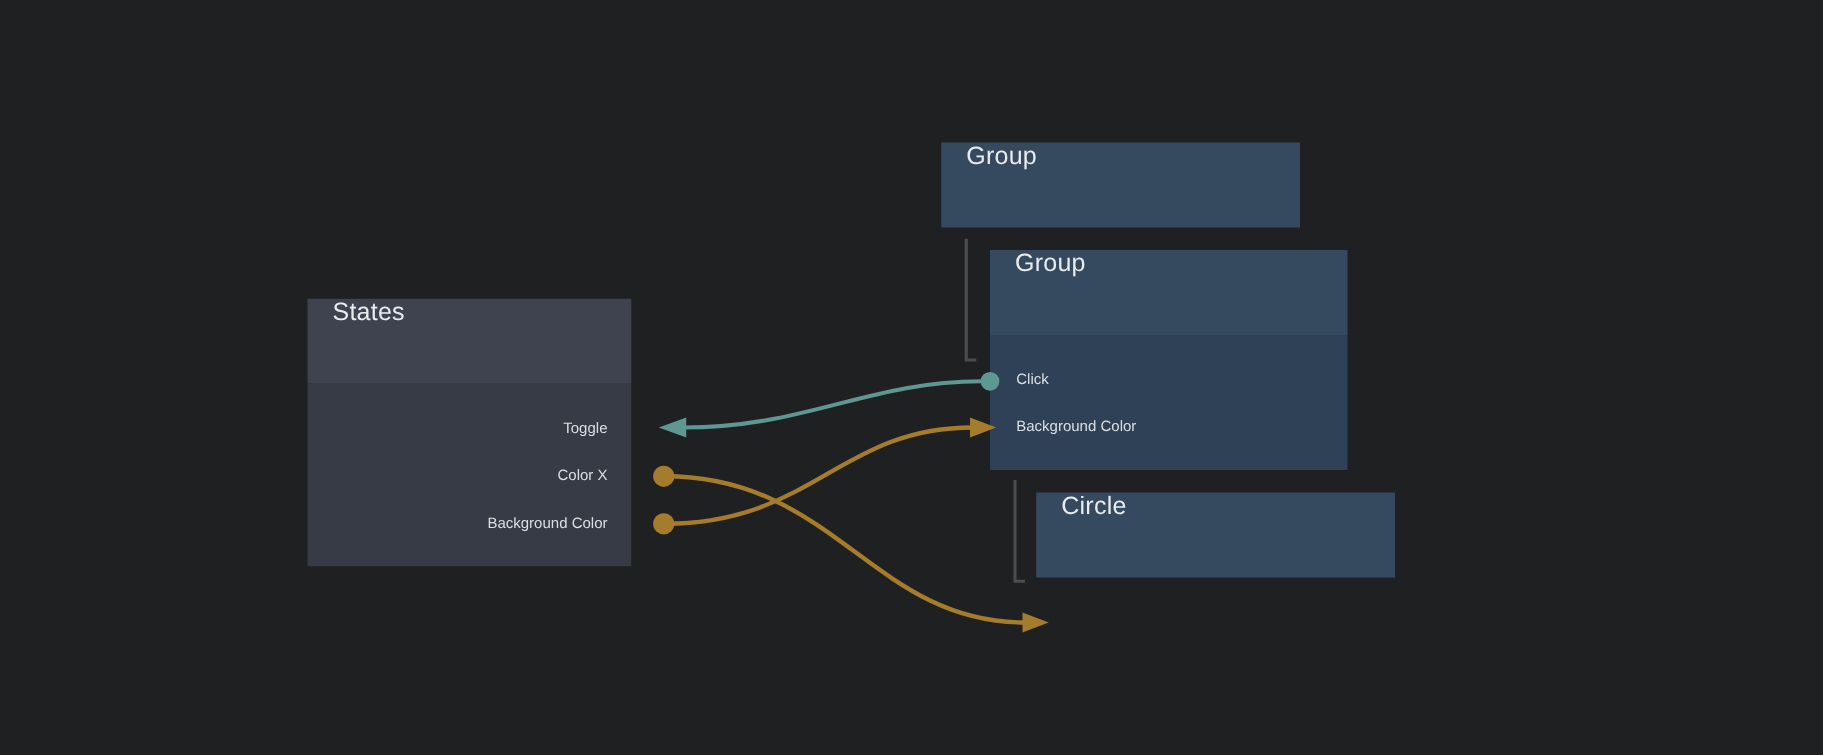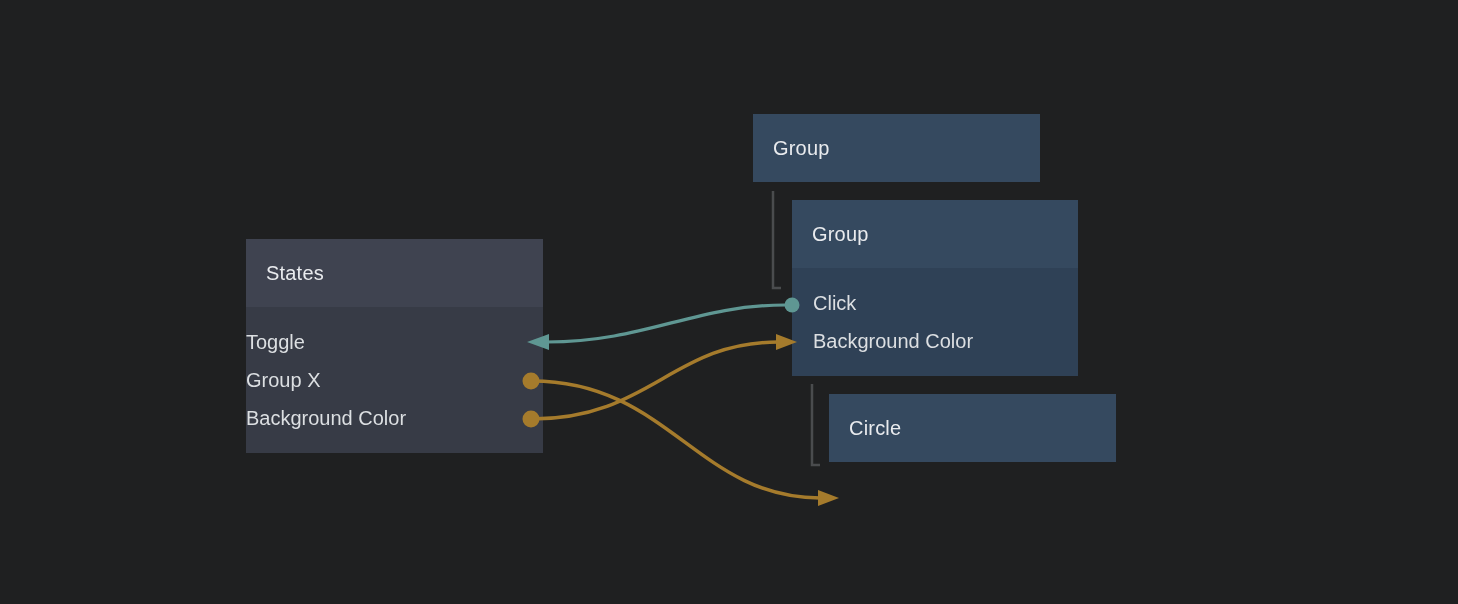--- a/index.html
+++ b/index.html
@@ -19,63 +19,63 @@
     position: relative;
     width: 1458px;
     height: 604px;
     background: var(--background);
     overflow: hidden;
     font-family: "Liberation Sans", "DejaVu Sans", sans-serif;
   }
   .node { position: absolute; box-sizing: border-box; }
   .node-header {
     display: flex;
-    align-items: center;
+    align-items: flex-start;
     height: 68px;
     padding-left: 20px;
     font-size: 20px;
     letter-spacing: 0.2px;
     color: var(--text-bright);
     box-sizing: border-box;
   }
   .node-body { position: absolute; top: 68px; left: 0; right: 0; bottom: 0; }
   .node.gray .node-header { background: var(--states-header); }
   .node.gray .node-body   { background: var(--states-body); }
   .node.blue .node-header { background: var(--group-header); }
   .node.blue .node-body   { background: var(--group-body); }
   .ports { padding-top: 16px; }
   .port {
     height: 38px;
     line-height: 38px;
-    font-size: 20px;
+    font-size: 12px;
     color: var(--text-port);
     white-space: nowrap;
   }
-  .ports.align-right .port { text-align: left; padding-right: 19px; }
+  .ports.align-right .port { text-align: right; padding-right: 19px; }
   .ports.align-left  .port { text-align: left;  padding-left: 21px; }
   .wires {
     position: absolute;
     top: 0; left: 0;
     width: 1458px; height: 604px;
     pointer-events: none;
   }
 </style>
 </head>
 <body>
 
 <div class="canvas">
 
-  <div class="node gray" style="left:246px; top:239px; width:297px; height:214px;">
+  <div class="node gray" style="left:246px; top:239px; width:259px; height:214px;">
     <div class="node-header">
       <span>States</span>
     </div>
     <div class="node-body">
       <div class="ports align-right">
         <div class="port">Toggle</div>
-        <div class="port">Group X</div>
+        <div class="port">Color X</div>
         <div class="port">Background Color</div>
       </div>
     </div>
   </div>
 
   <div class="node blue" style="left:753px; top:114px; width:287px; height:68px;">
     <div class="node-header">
       <span>Group</span>
     </div>
   </div>

